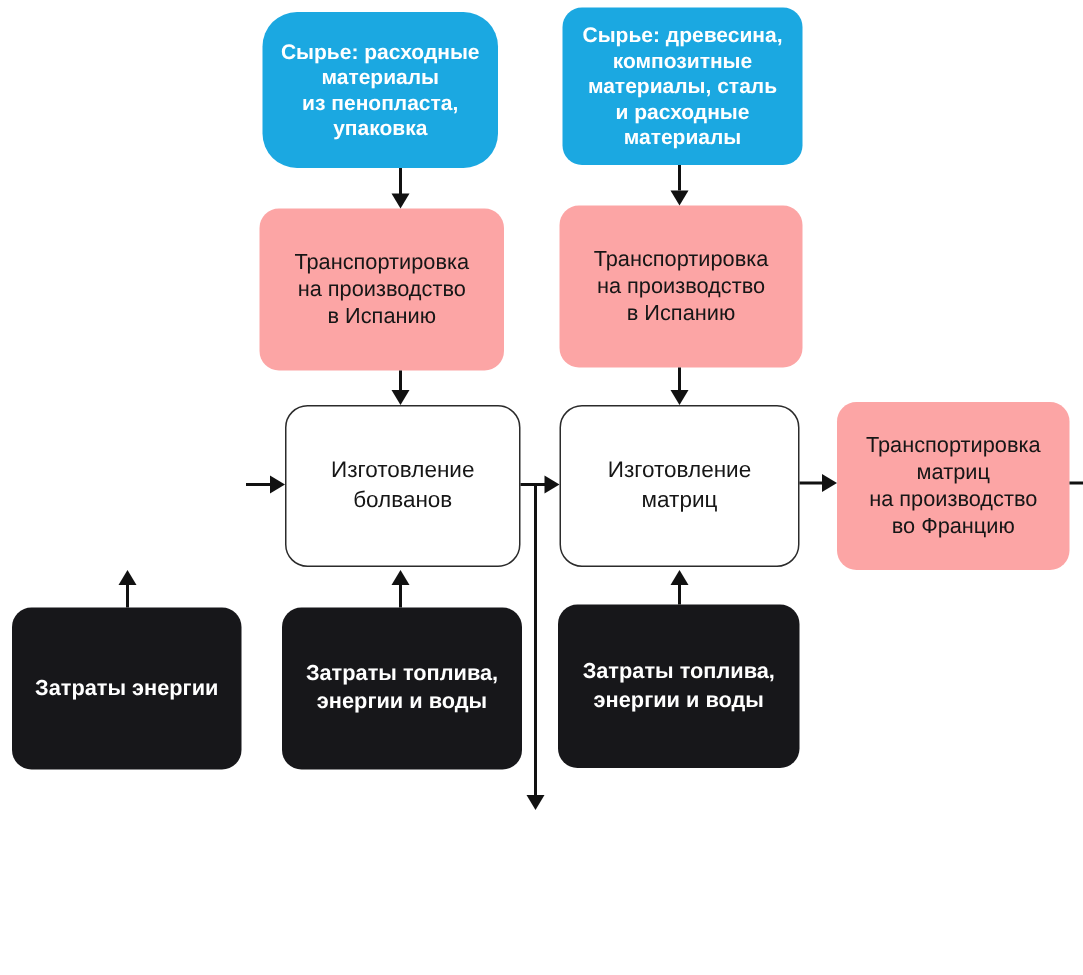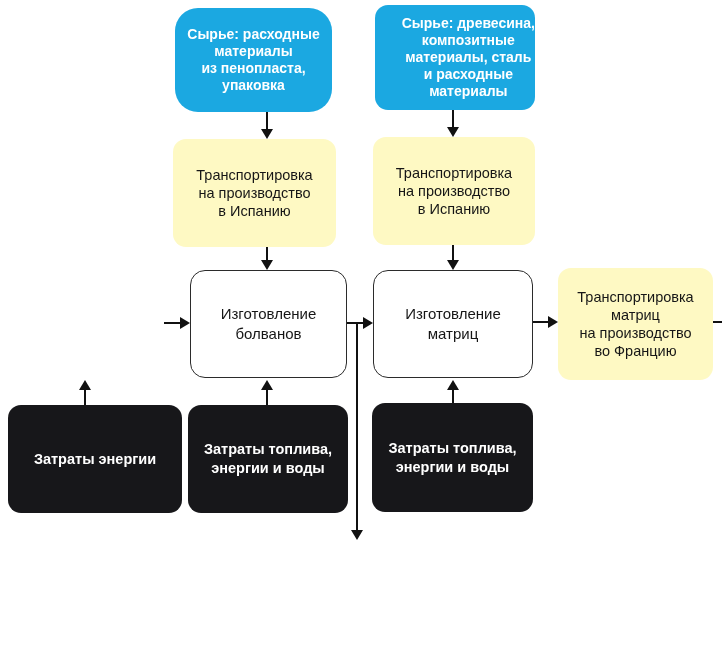--- a/index.html
+++ b/index.html
@@ -25,21 +25,21 @@
   }
   .input-blue {
     background: #1BA8E1;
     color: #ffffff;
     font-weight: bold;
     font-size: 14px;
     line-height: 17px;
     border-radius: 13px;
   }
   .transport-gray {
-    background: #fef9c3;
+    background: #fca5a5;
     color: #161616;
     font-weight: 500;
     font-size: 14.5px;
     line-height: 18px;
     border-radius: 13px;
   }
   .process-white {
     background: #ffffff;
     color: #161616;
     border: 1.4px solid #2b2b2b;
@@ -76,21 +76,21 @@
 <body>
 
 <div class="canvas">
 
   <div class="node input-blue" style="left:175px; top:8px;  width:157px; height:104px;border-radius:23px;">
     <span>Сырье: расходные
 материалы
 из пенопласта,
 упаковка</span>
   </div>
-  <div class="node input-blue" style="left:375px; top:5px;  width:160px; height:105px;justify-content:flex-end;">
+  <div class="node input-blue" style="left:375px; top:5px;  width:160px; height:105px;">
     <span>Сырье: древесина,
 композитные
 материалы, сталь
 и расходные
 материалы</span>
   </div>
 
   <div class="node transport-gray" style="left:173px; top:139px; width:163px; height:108px;">
     <span>Транспортировка
 на производство
@@ -110,21 +110,21 @@
     <span>Изготовление
 матриц</span>
   </div>
   <div class="node transport-gray" style="left:558px; top:268px; width:155px; height:112px;">
     <span>Транспортировка
 матриц
 на производство
 во Францию</span>
   </div>
 
-  <div class="node cost-black" style="left:8px;   top:405px; width:174px; height:108px;">
+  <div class="node cost-black" style="left:8px;   top:405px; width:153px; height:108px;">
     <span>Затраты энергии</span>
   </div>
   <div class="node cost-black" style="left:188px; top:405px; width:160px; height:108px;">
     <span>Затраты топлива,
 энергии и воды</span>
   </div>
   <div class="node cost-black" style="left:372px; top:403px; width:161px; height:109px;">
     <span>Затраты топлива,
 энергии и воды</span>
   </div>

